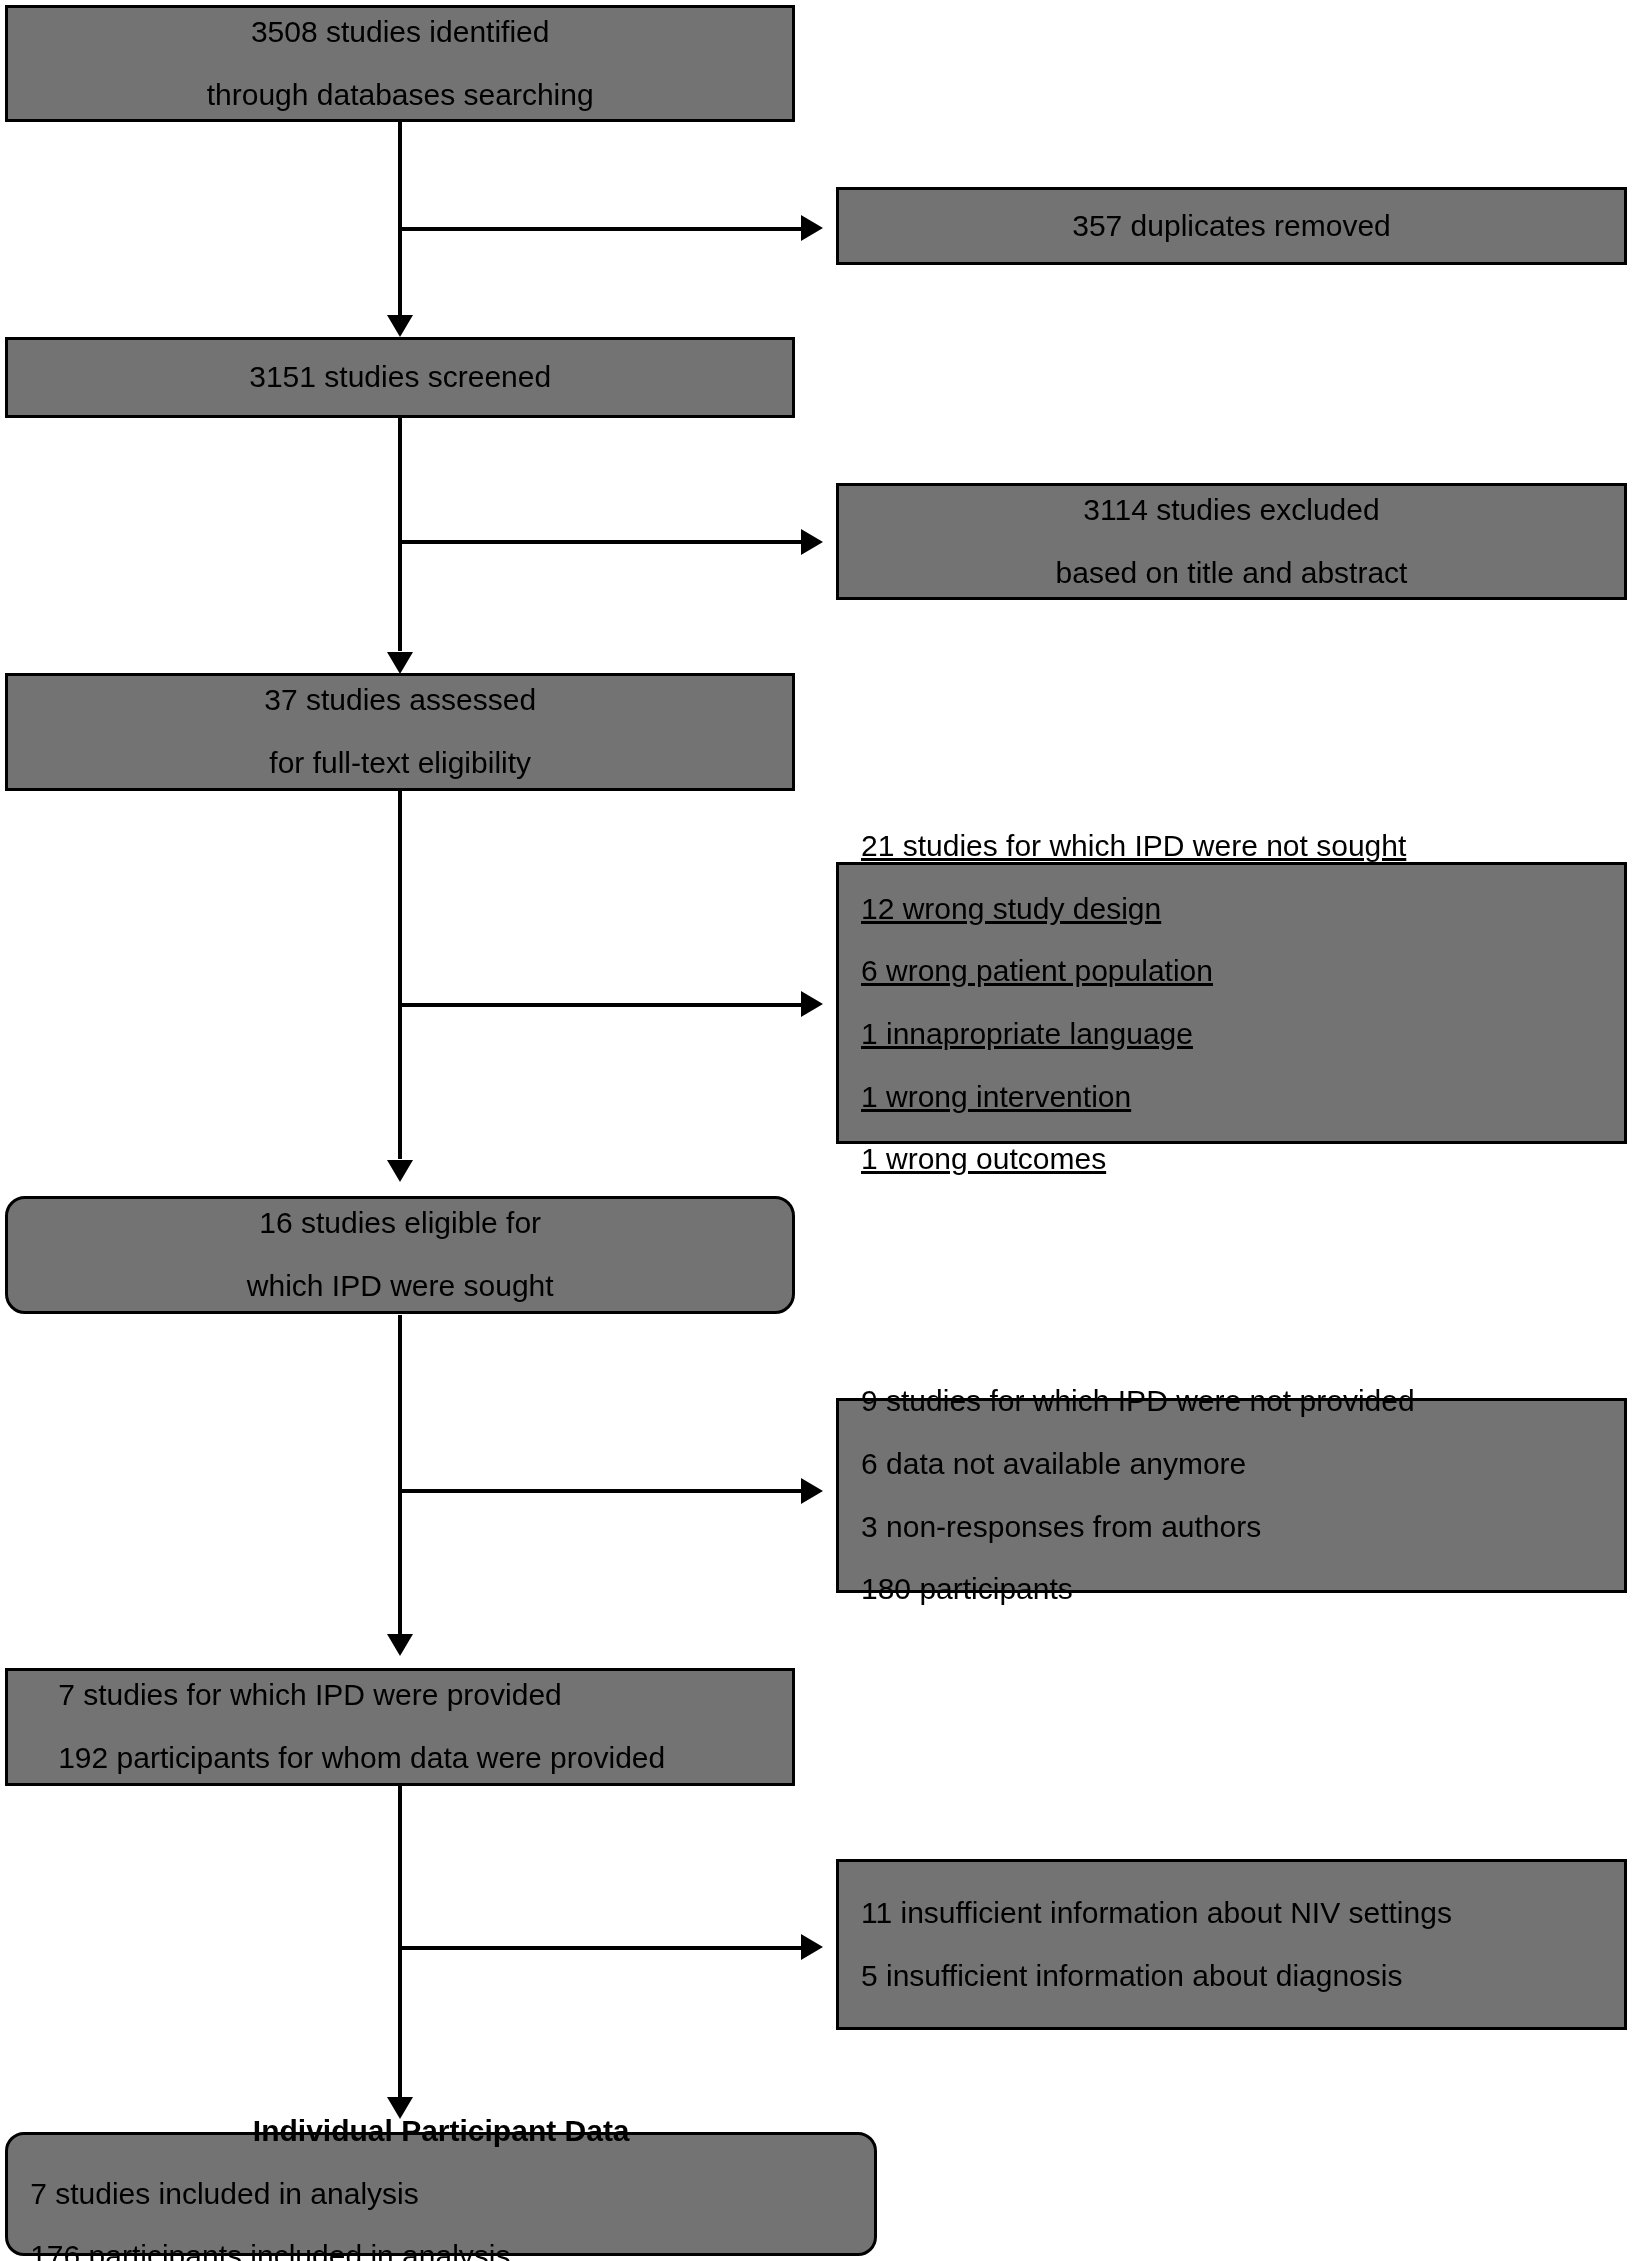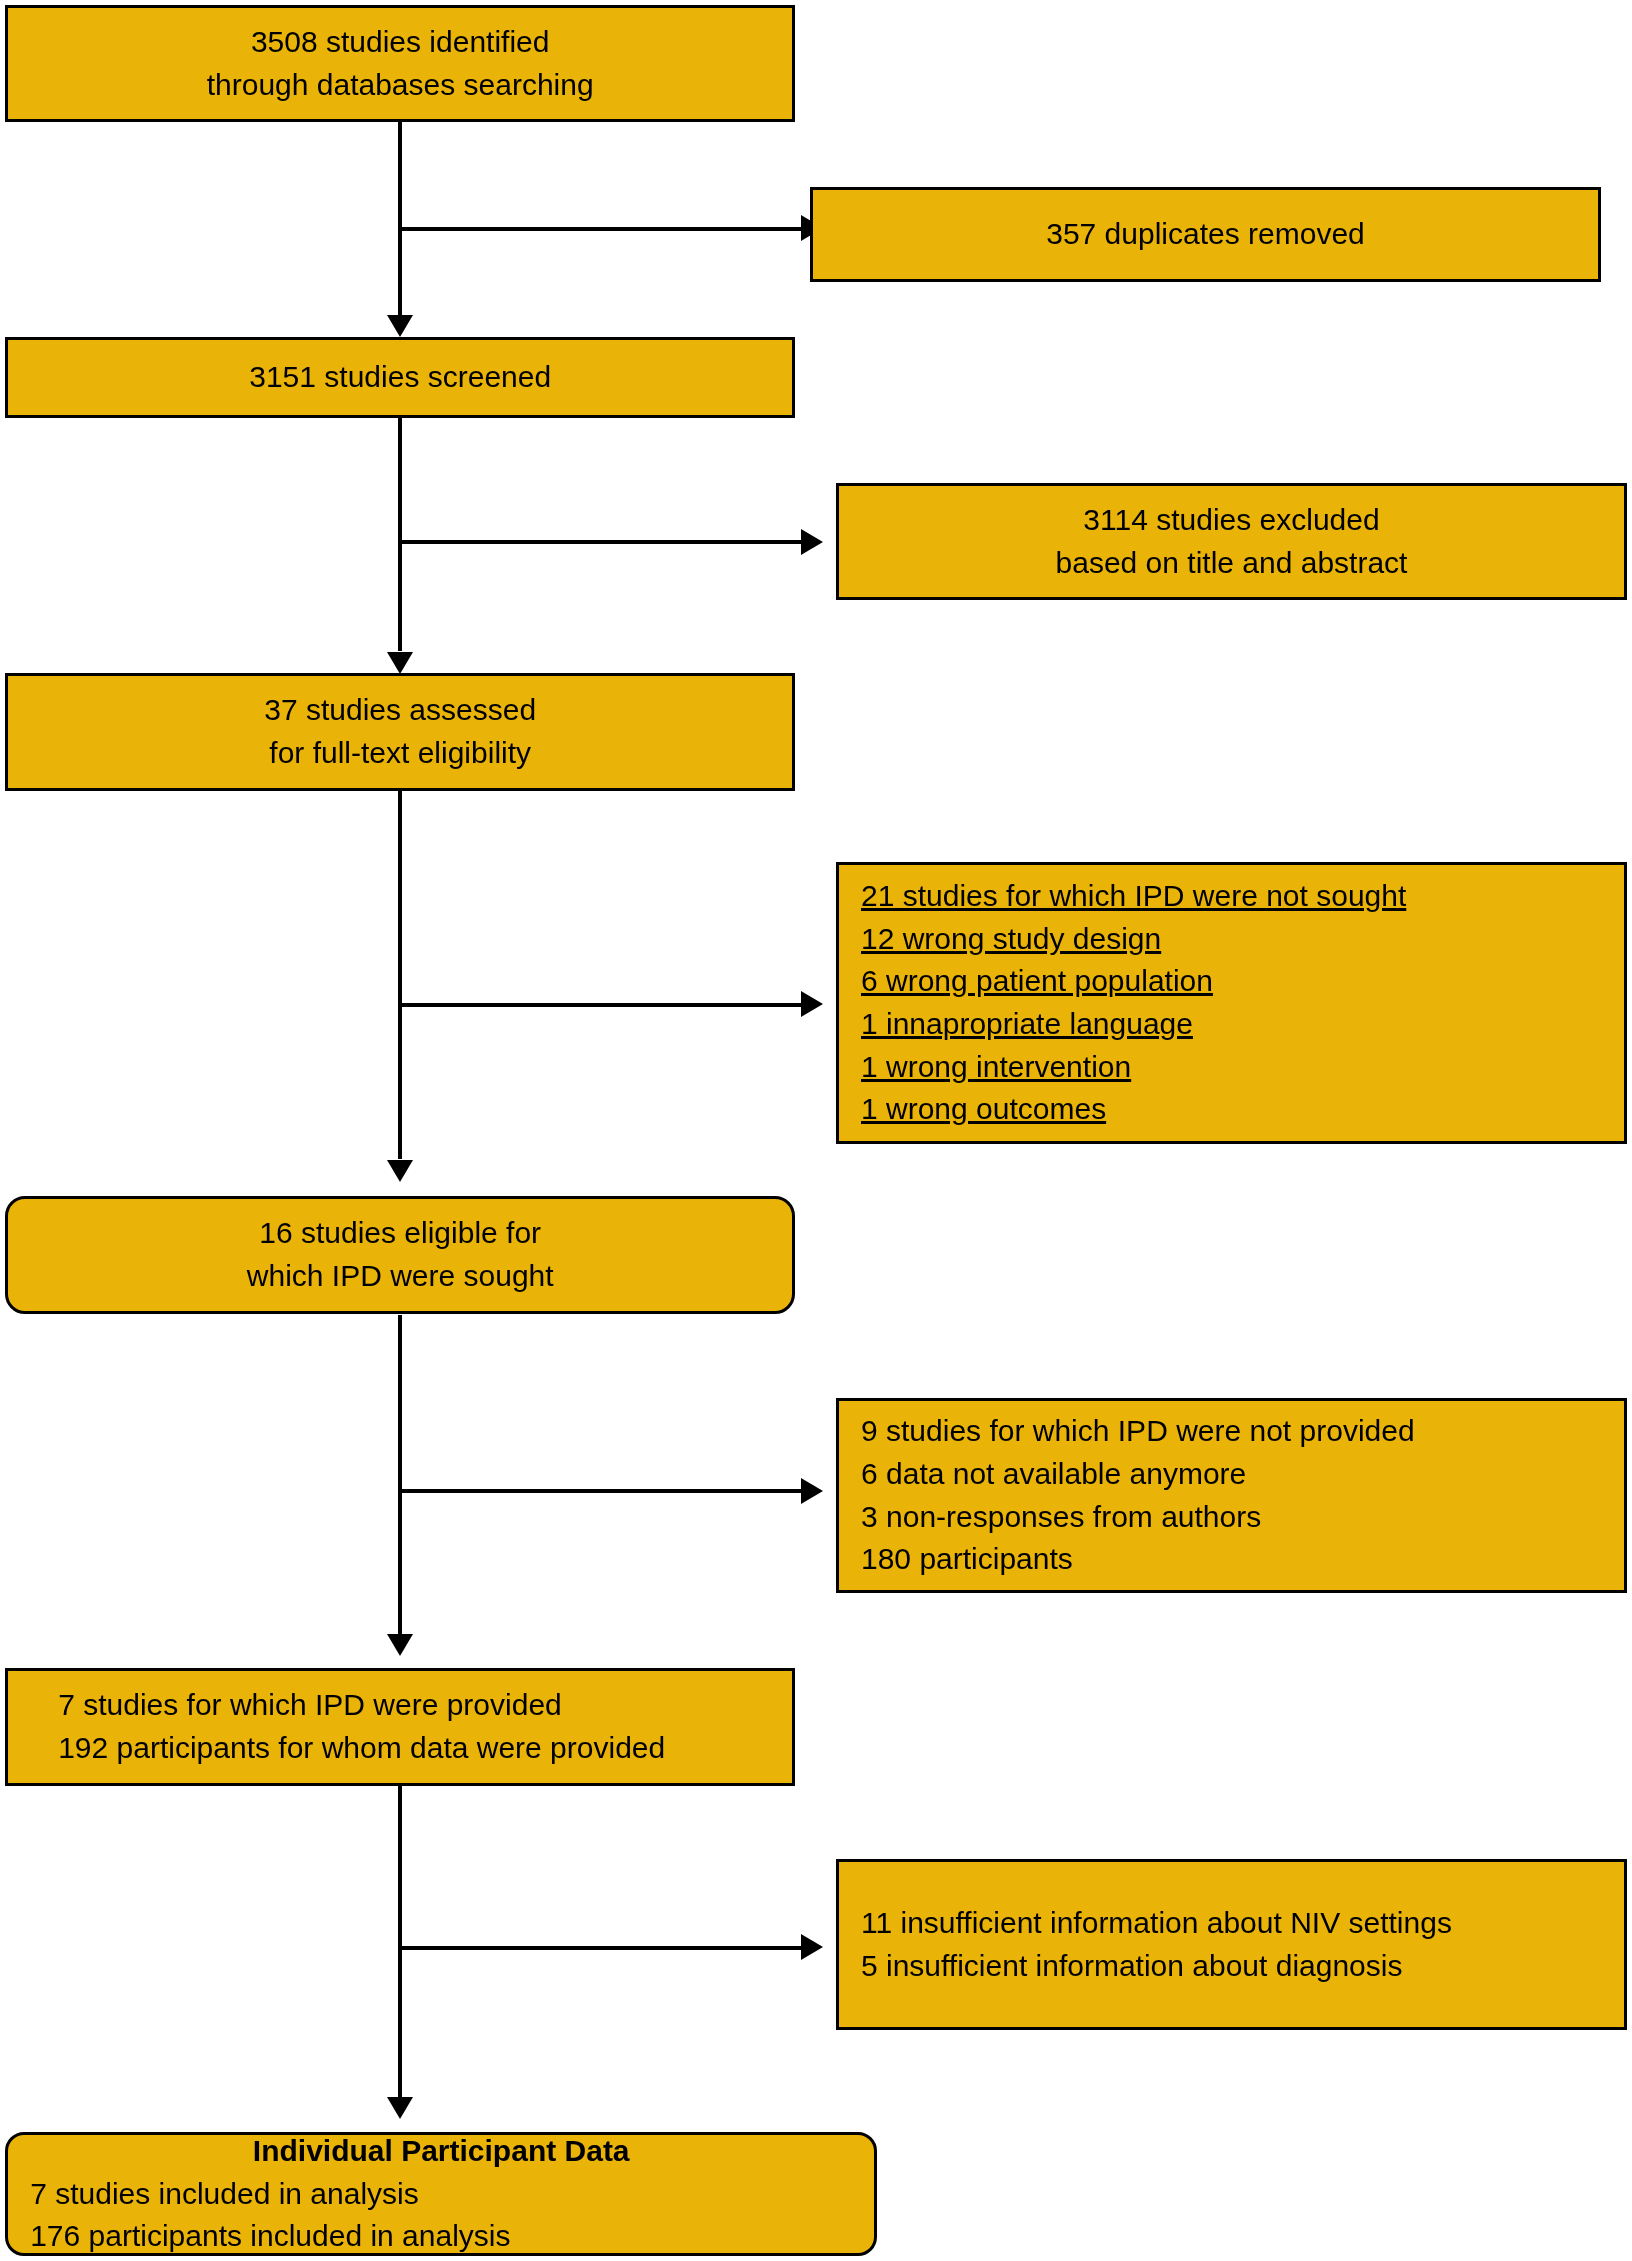--- a/index.html
+++ b/index.html
@@ -15,24 +15,25 @@
     position: relative;
     width: 1632px;
     height: 2261px;
     background: #ffffff;
     overflow: hidden;
   }
   .box {
     position: absolute;
     box-sizing: border-box;
     border: 3.3px solid #000000;
-    background: #eab308;
+    background: #737373;
     display: flex;
     flex-direction: column;
     justify-content: center;
+    gap: 20px;
   }
   .box.center { align-items: center; }
   .box.left   { align-items: flex-start; }
   .txt {
     font-size: 30px;
     line-height: 1.42;
     white-space: pre;
     letter-spacing: 0px;
   }
   .txt.bold { font-weight: bold; }
@@ -76,21 +77,21 @@
     <div class="txt">3508 studies identified</div>
     <div class="txt">through databases searching</div>
   </div>
 
   <div class="vline" style="left:398px; top:122px; height:193px;"></div>
   <div class="arrow-down" style="left:387px; top:315px;"></div>
 
   <div class="hline" style="left:398px; top:227px; width:403px;"></div>
   <div class="arrow-right" style="left:801px; top:215px;"></div>
 
-  <div class="box center" style="left:810px; top:187px; width:791px; height:95px;text-align:right;">
+  <div class="box center" style="left:836px; top:187px; width:791px; height:78px;text-align:right;">
     <div class="txt">357 duplicates removed</div>
   </div>
 
   <div class="box center" style="left:5.2px; top:337px; width:790px; height:81px;">
     <div class="txt">3151 studies screened</div>
   </div>
 
   <div class="vline" style="left:398px; top:417px; height:234px;"></div>
   <div class="arrow-down" style="left:387px; top:652px;"></div>
 

